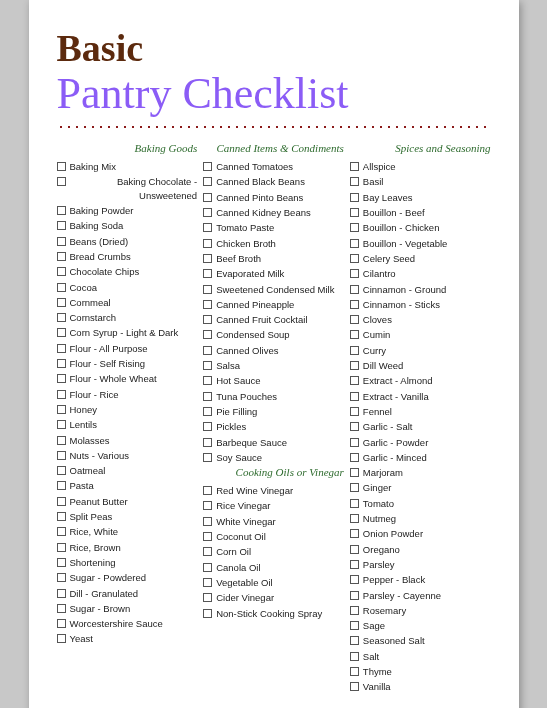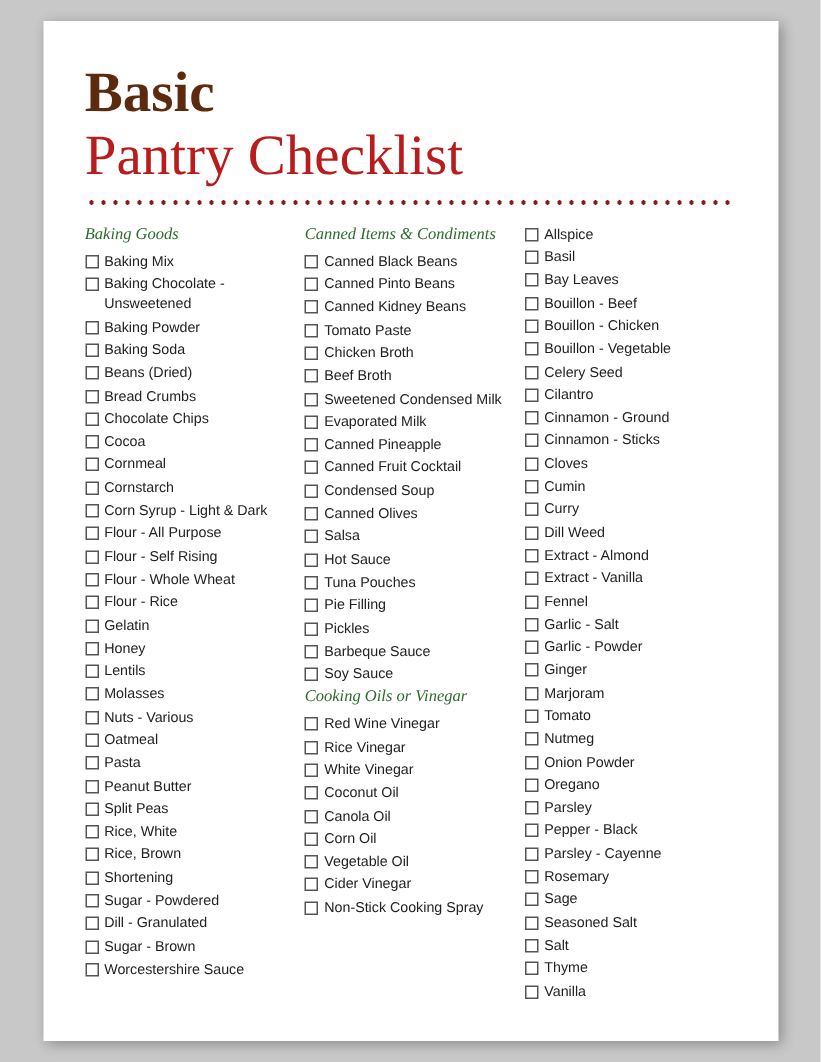--- a/index.html
+++ b/index.html
@@ -23,41 +23,42 @@
     }
     .title-basic {
       font-family: Georgia, serif;
       font-size: 38px;
       font-weight: bold;
       color: #5c2a0e;
       line-height: 1.1;
     }
     .title-pantry {
       font-family: Georgia, serif;
-      font-size: 38px;
-      color: #b91c1c;
+      font-size: 44px;
+      color: #8b5cf6;
       font-weight: normal;
       line-height: 1.1;
     }
     .divider {
       display: flex;
       align-items: center;
       margin: 6px 0 12px 0;
     }
     .divider-dots {
       flex: 1;
       height: 6px;
       background-image: radial-gradient(circle, #8b1a1a 1.5px, transparent 1.5px);
       background-size: 8px 6px;
       background-repeat: repeat-x;
     }
     .columns {
       display: flex;
       gap: 0;
       align-items: flex-start;
+      text-align: right;
     }
     .col {
       flex: 1;
       padding-right: 6px;
     }
     .col:last-child { padding-right: 0; }
     .col-header {
       font-style: italic;
       font-size: 11px;
       color: #2e6b2e;
@@ -159,24 +160,20 @@
           <div class="checklist-item">
             <div class="checkbox"></div>
             <span class="item-text">Flour - Whole Wheat</span>
           </div>
           <div class="checklist-item">
             <div class="checkbox"></div>
             <span class="item-text">Flour - Rice</span>
           </div>
           <div class="checklist-item">
             <div class="checkbox"></div>
-            <span class="item-text">Gelatin</span>
-          </div>
-          <div class="checklist-item">
-            <div class="checkbox"></div>
             <span class="item-text">Honey</span>
           </div>
           <div class="checklist-item">
             <div class="checkbox"></div>
             <span class="item-text">Lentils</span>
           </div>
           <div class="checklist-item">
             <div class="checkbox"></div>
             <span class="item-text">Molasses</span>
           </div>
@@ -220,29 +217,37 @@
             <div class="checkbox"></div>
             <span class="item-text">Dill - Granulated</span>
           </div>
           <div class="checklist-item">
             <div class="checkbox"></div>
             <span class="item-text">Sugar - Brown</span>
           </div>
           <div class="checklist-item">
             <div class="checkbox"></div>
             <span class="item-text">Worcestershire Sauce</span>
+          </div>
+          <div class="checklist-item">
+            <div class="checkbox"></div>
+            <span class="item-text">Yeast</span>
           </div>
         </div>
     </div>
 
     <div class="col">
       <div class="col-header">Canned Items &amp; Condiments</div>
       <div id="canned-items">
           <div class="checklist-item">
             <div class="checkbox"></div>
+            <span class="item-text">Canned Tomatoes</span>
+          </div>
+          <div class="checklist-item">
+            <div class="checkbox"></div>
             <span class="item-text">Canned Black Beans</span>
           </div>
           <div class="checklist-item">
             <div class="checkbox"></div>
             <span class="item-text">Canned Pinto Beans</span>
           </div>
           <div class="checklist-item">
             <div class="checkbox"></div>
             <span class="item-text">Canned Kidney Beans</span>
           </div>
@@ -253,25 +258,25 @@
           <div class="checklist-item">
             <div class="checkbox"></div>
             <span class="item-text">Chicken Broth</span>
           </div>
           <div class="checklist-item">
             <div class="checkbox"></div>
             <span class="item-text">Beef Broth</span>
           </div>
           <div class="checklist-item">
             <div class="checkbox"></div>
+            <span class="item-text">Evaporated Milk</span>
+          </div>
+          <div class="checklist-item">
+            <div class="checkbox"></div>
             <span class="item-text">Sweetened Condensed Milk</span>
-          </div>
-          <div class="checklist-item">
-            <div class="checkbox"></div>
-            <span class="item-text">Evaporated Milk</span>
           </div>
           <div class="checklist-item">
             <div class="checkbox"></div>
             <span class="item-text">Canned Pineapple</span>
           </div>
           <div class="checklist-item">
             <div class="checkbox"></div>
             <span class="item-text">Canned Fruit Cocktail</span>
           </div>
           <div class="checklist-item">
@@ -325,43 +330,44 @@
             <div class="checklist-item">
               <div class="checkbox"></div>
               <span class="item-text">White Vinegar</span>
             </div>
             <div class="checklist-item">
               <div class="checkbox"></div>
               <span class="item-text">Coconut Oil</span>
             </div>
             <div class="checklist-item">
               <div class="checkbox"></div>
+              <span class="item-text">Corn Oil</span>
+            </div>
+            <div class="checklist-item">
+              <div class="checkbox"></div>
               <span class="item-text">Canola Oil</span>
-            </div>
-            <div class="checklist-item">
-              <div class="checkbox"></div>
-              <span class="item-text">Corn Oil</span>
             </div>
             <div class="checklist-item">
               <div class="checkbox"></div>
               <span class="item-text">Vegetable Oil</span>
             </div>
             <div class="checklist-item">
               <div class="checkbox"></div>
               <span class="item-text">Cider Vinegar</span>
             </div>
             <div class="checklist-item">
               <div class="checkbox"></div>
               <span class="item-text">Non-Stick Cooking Spray</span>
             </div>
           </div>
       </div>
     </div>
 
     <div class="col">
+      <div class="col-header">Spices and Seasoning</div>
       <div id="spices-items">
           <div class="checklist-item">
             <div class="checkbox"></div>
             <span class="item-text">Allspice</span>
           </div>
           <div class="checklist-item">
             <div class="checkbox"></div>
             <span class="item-text">Basil</span>
           </div>
           <div class="checklist-item">
@@ -427,25 +433,29 @@
           <div class="checklist-item">
             <div class="checkbox"></div>
             <span class="item-text">Garlic - Salt</span>
           </div>
           <div class="checklist-item">
             <div class="checkbox"></div>
             <span class="item-text">Garlic - Powder</span>
           </div>
           <div class="checklist-item">
             <div class="checkbox"></div>
+            <span class="item-text">Garlic - Minced</span>
+          </div>
+          <div class="checklist-item">
+            <div class="checkbox"></div>
+            <span class="item-text">Marjoram</span>
+          </div>
+          <div class="checklist-item">
+            <div class="checkbox"></div>
             <span class="item-text">Ginger</span>
-          </div>
-          <div class="checklist-item">
-            <div class="checkbox"></div>
-            <span class="item-text">Marjoram</span>
           </div>
           <div class="checklist-item">
             <div class="checkbox"></div>
             <span class="item-text">Tomato</span>
           </div>
           <div class="checklist-item">
             <div class="checkbox"></div>
             <span class="item-text">Nutmeg</span>
           </div>
           <div class="checklist-item">

